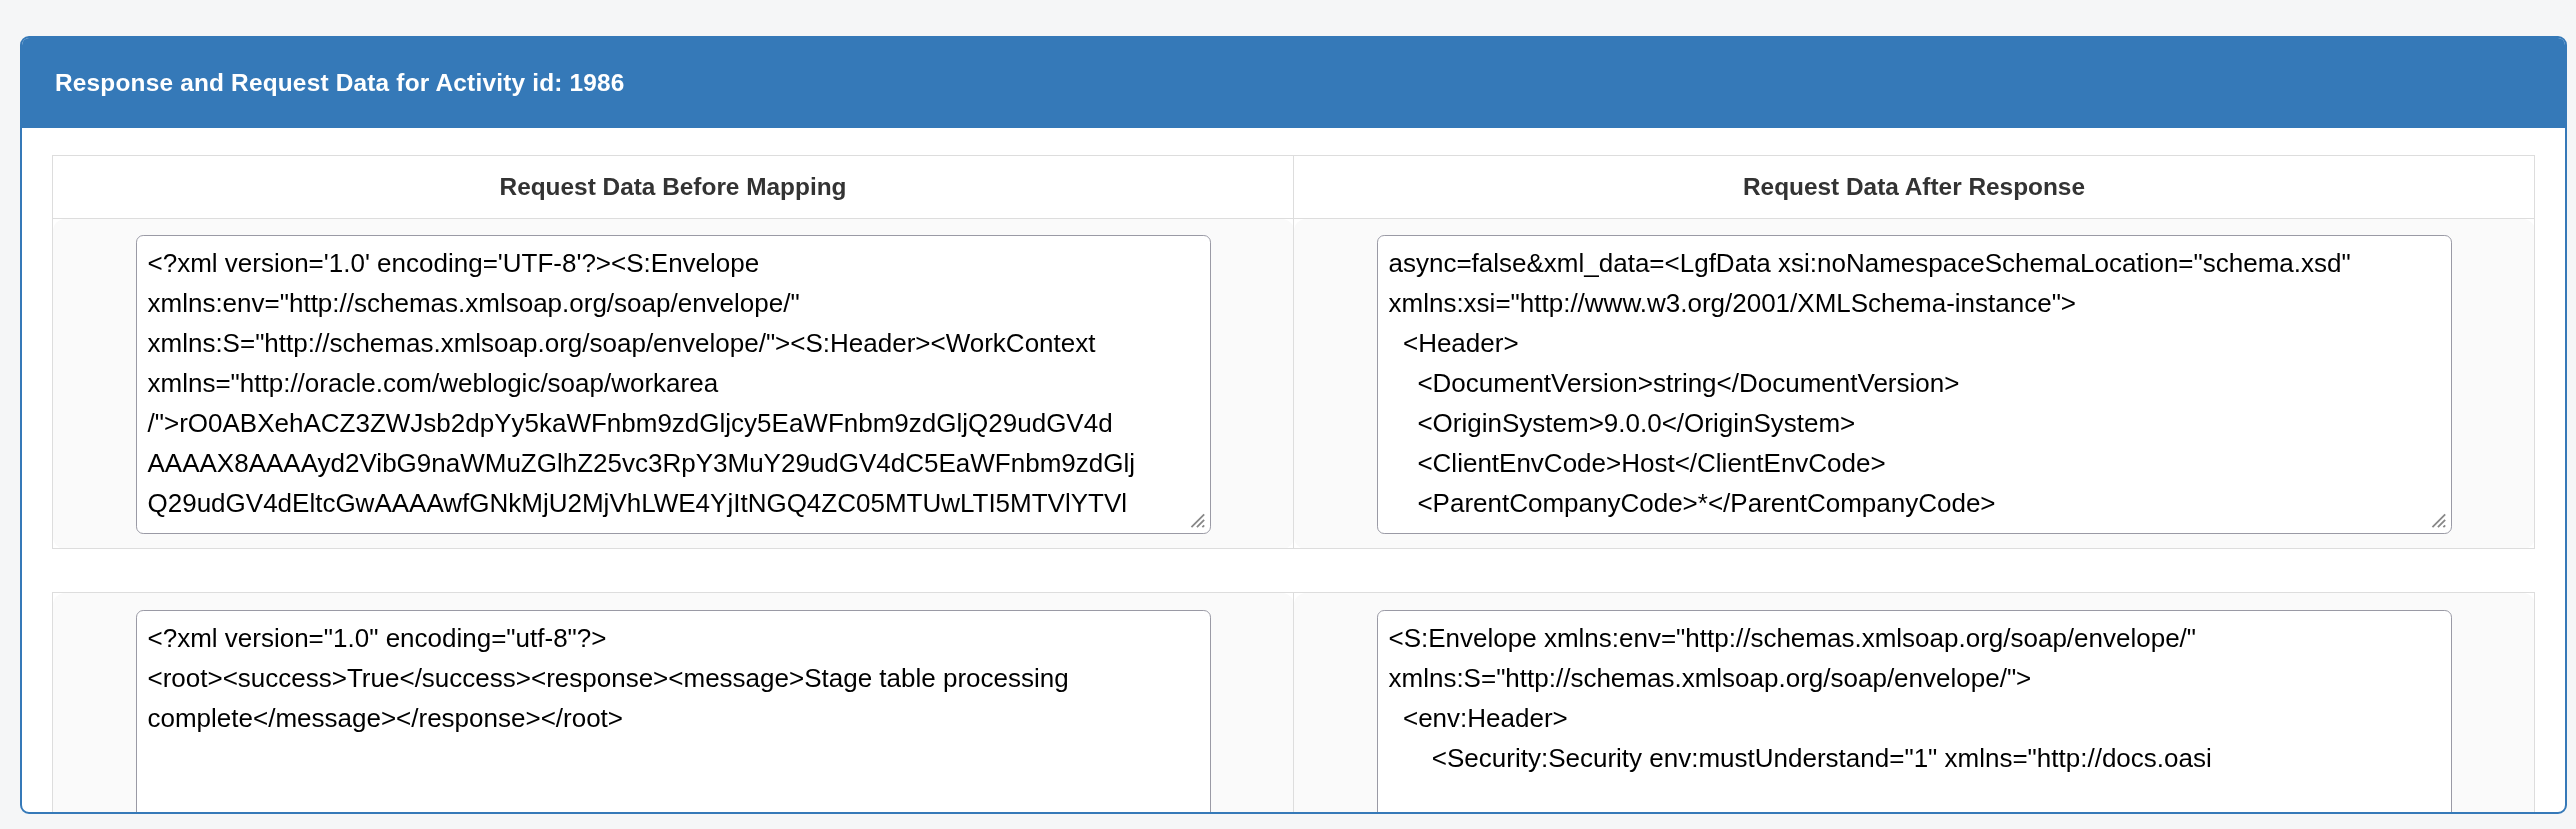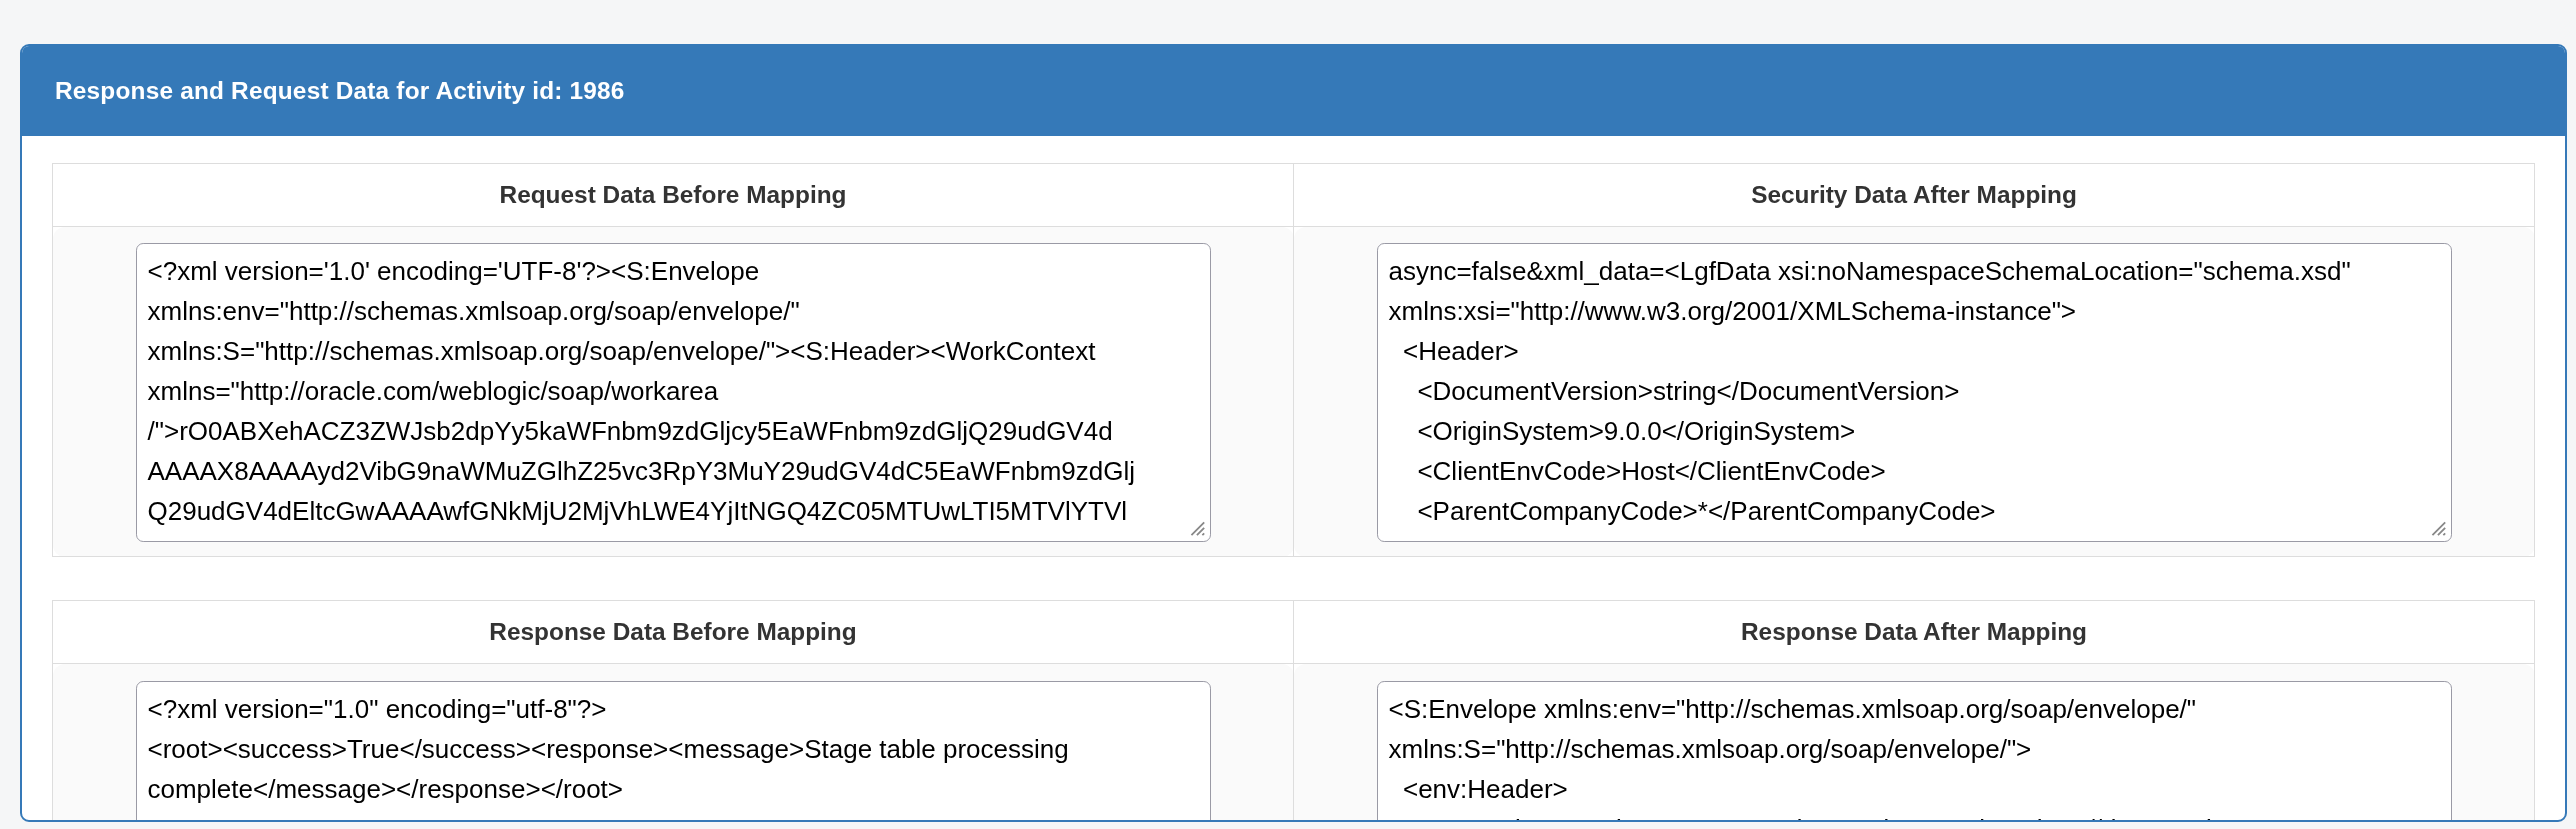--- a/index.html
+++ b/index.html
@@ -7,21 +7,21 @@
     padding: 0;
     width: 2576px;
     height: 829px;
     background: #f5f6f7;
     font-family: "Liberation Sans", sans-serif;
     overflow: hidden;
   }
   .panel {
     position: absolute;
     left: 20px;
-    top: 44px;
+    top: 36px;
     width: 2547px;
     height: 778px;
     box-sizing: border-box;
     background: #ffffff;
     border: 2.7px solid #3579b8;
     border-radius: 9px;
     overflow: hidden;
   }
   .panel-heading {
     height: 90px;
@@ -111,21 +111,21 @@
   <div class="panel-body">
 
     <table class="data-grid">
       <colgroup>
           <col style="width:50%">
           <col style="width:50%">
         </colgroup>
       <tbody>
           <tr>
         <th>Request Data Before Mapping</th>
-        <th>Security Data After Mapping</th>
+        <th>Request Data After Response</th>
       </tr>
       <tr>
         <td>
           <span class="ta-wrap">
             <textarea class="payload" spellcheck="false" style="">&lt;?xml version='1.0' encoding='UTF-8'?&gt;&lt;S:Envelope
 xmlns:env="http://schemas.xmlsoap.org/soap/envelope/"
 xmlns:S="http://schemas.xmlsoap.org/soap/envelope/"&gt;&lt;S:Header&gt;&lt;WorkContext
 xmlns="http://oracle.com/weblogic/soap/workarea
 /"&gt;rO0ABXehACZ3ZWJsb2dpYy5kaWFnbm9zdGljcy5EaWFnbm9zdGljQ29udGV4d
 AAAAX8AAAAyd2VibG9naWMuZGlhZ25vc3RpY3MuY29udGV4dC5EaWFnbm9zdGlj
@@ -152,24 +152,20 @@
       </tr>
     </tbody>
       </table>
 
     <table class="data-grid">
       <colgroup>
           <col style="width:50%">
           <col style="width:50%">
         </colgroup>
       <tbody>
-          <tr>
-        <th>Response Data Before Mapping</th>
-        <th>Response Data After Mapping</th>
-      </tr>
       <tr>
         <td>
           <span class="ta-wrap">
             <textarea class="payload" spellcheck="false" style="">&lt;?xml version="1.0" encoding="utf-8"?&gt;
 &lt;root&gt;&lt;success&gt;True&lt;/success&gt;&lt;response&gt;&lt;message&gt;Stage table processing
 complete&lt;/message&gt;&lt;/response&gt;&lt;/root&gt;</textarea>
           </span>
         </td>
         <td>
           <span class="ta-wrap">

